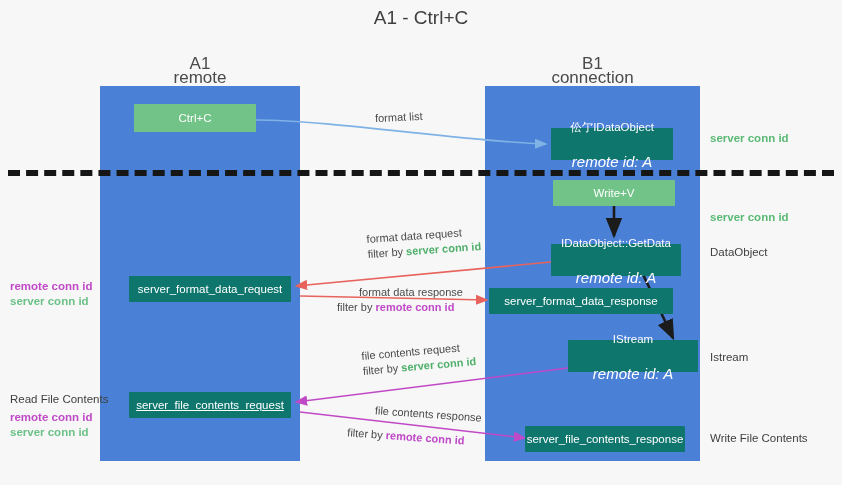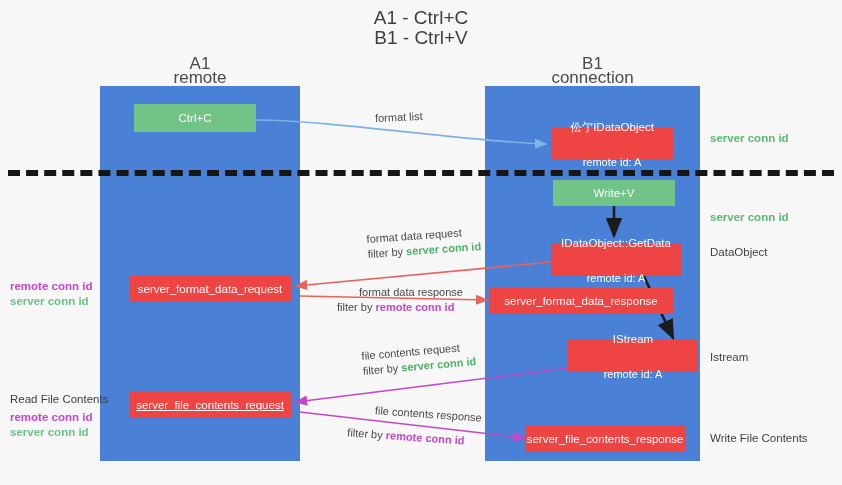--- a/index.html
+++ b/index.html
@@ -57,22 +57,22 @@
     flex-direction: column;
     align-items: center;
     justify-content: center;
     color: #ffffff;
     font-size: 11.5px;
     line-height: 14px;
     text-align: center;
     border-radius: 1px;
   }
   .node.green { background: #72c387; }
-  .node.orange { background: #ef4444; gap: 21px; }
-  .node .l2 { font-size: 11px; }
+  .node.orange { background: #0f766e; gap: 21px; }
+  .node .l2 { font-size: 15px; font-style: italic; }
 
   
   #divider {
     left: 8px; top: 170px;
     width: 826px; height: 0;
     border-top: 6px dashed #161616;
   }
 
   
   .edge-label {
@@ -102,21 +102,20 @@
     pointer-events: none;
   }
 </style>
 </head>
 <body>
 
 <div id="canvas">
 
   <div class="abs" id="title">
     <div>A1 - Ctrl+C</div>
-    <div>B1 - Ctrl+V</div>
   </div>
 
   <div class="abs lane-header" id="lane-a-header">
     <div>A1</div>
     <div>remote</div>
   </div>
   <div class="abs lane-header" id="lane-b-header">
     <div>B1</div>
     <div>connection</div>
   </div>

